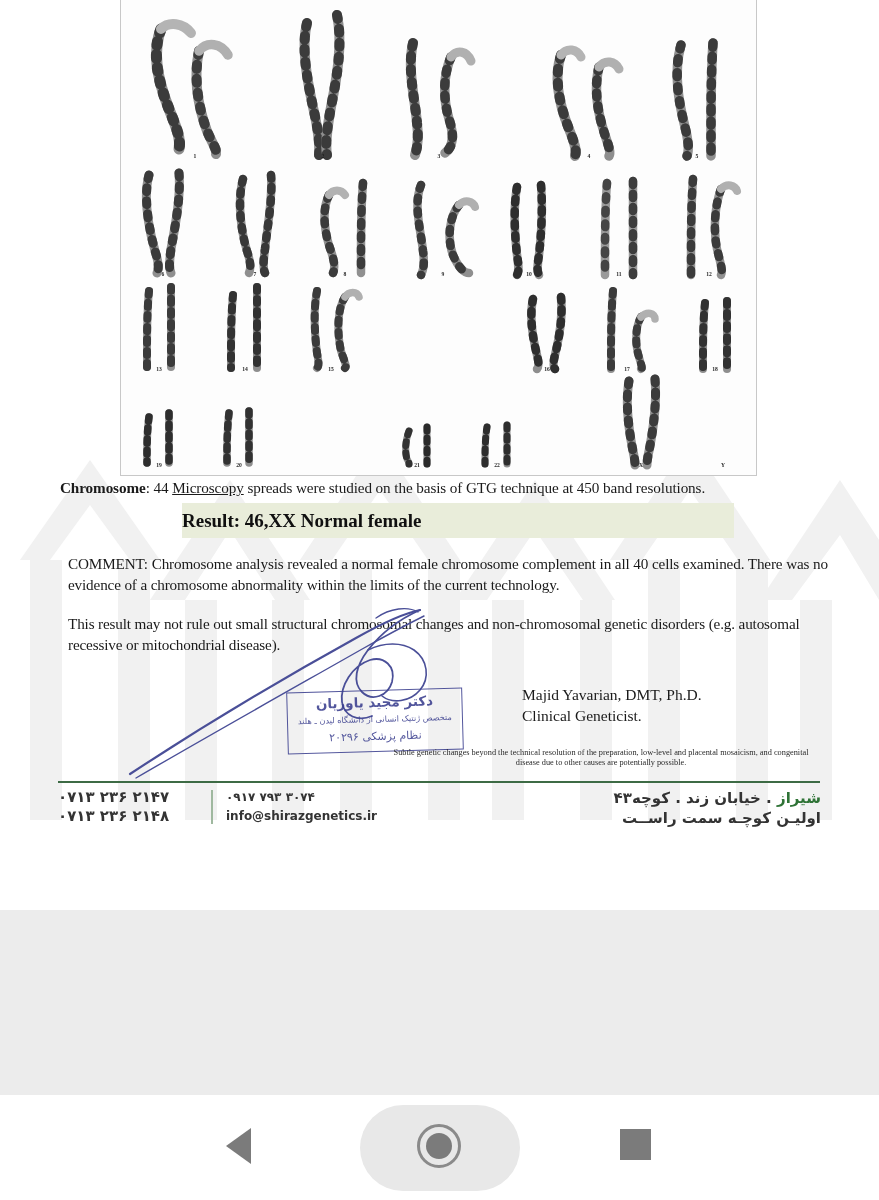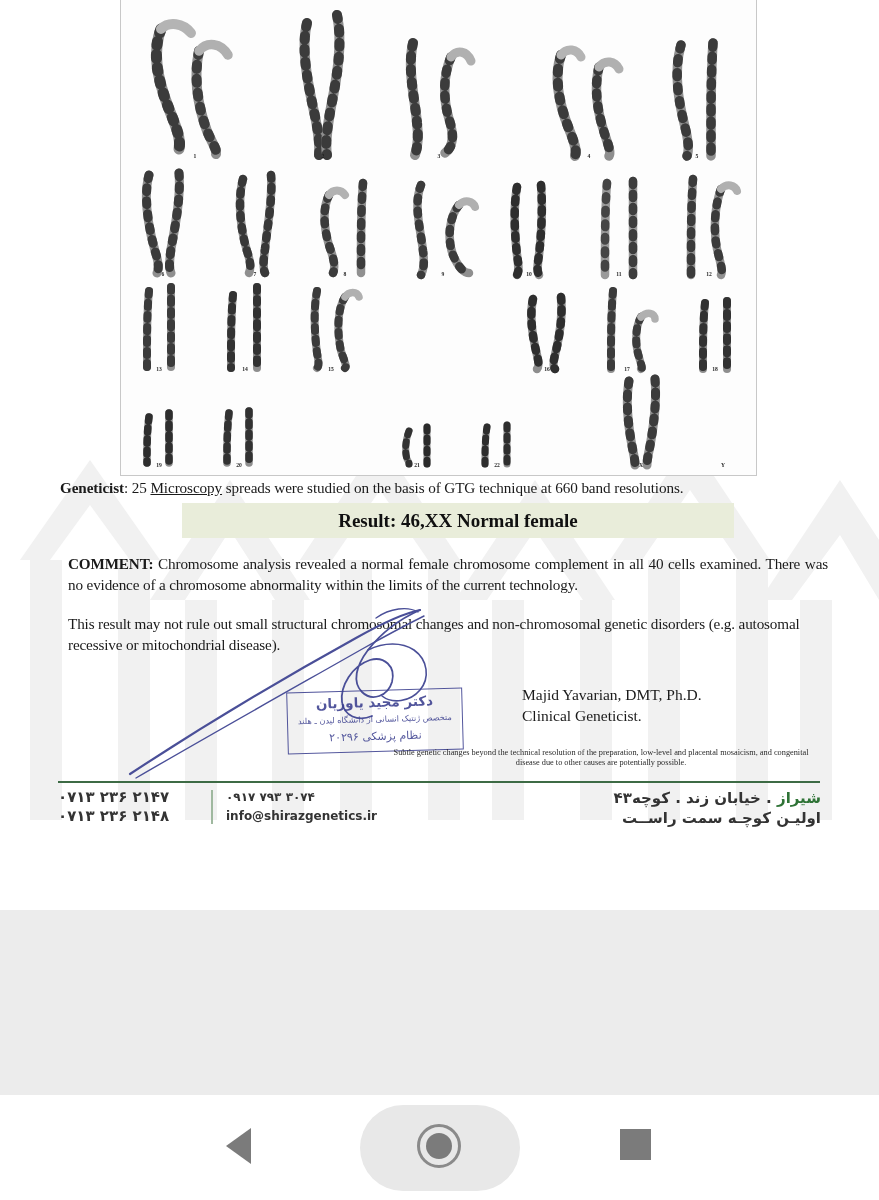--- a/index.html
+++ b/index.html
@@ -66,38 +66,37 @@
     top: 503px;
     width: 552px;
     height: 35px;
     background: #e9edda;
   }
   .result-text {
     position: absolute;
     left: 0; top: 0;
     width: 100%;
     line-height: 35px;
-    text-align: center;
     font-weight: bold;
     font-size: 19px;
     color: #101010;
   }
 
   .comment-block {
     position: absolute;
     left: 68px;
     top: 553px;
     width: 760px;
     font-size: 15.2px;
     line-height: 21px;
     color: #1a1a1a;
     text-align: justify;
     letter-spacing: -0.15px;
   }
-  .comment-block .lead { font-weight: bold; }
+  .comment-block .lead { font-weight: normal; }
 
   .para2 {
     position: absolute;
     left: 68px;
     top: 613px;
     width: 760px;
     font-size: 15.2px;
     line-height: 21px;
     color: #1a1a1a;
     letter-spacing: -0.15px;
@@ -531,21 +530,21 @@
         <text x="118" y="468">20</text>
         <text x="296" y="468">21</text>
         <text x="376" y="468">22</text>
         <text x="520" y="468">X</text>
         <text x="602" y="468">Y</text>
       </g>
     </svg>
   </div>
 
   <div class="microscopy">
-    <b>Geneticist</b><span>: </span><span>25 </span><u>Microscopy</u><span> spreads were studied on the basis of GTG technique at 660 band resolutions.</span>
+    <b>Chromosome</b><span>: </span><span>44 </span><u>Microscopy</u><span> spreads were studied on the basis of GTG technique at 450 band resolutions.</span>
   </div>
 
   <div class="result-banner">
     <div class="result-text">Result: 46,XX   Normal female</div>
   </div>
 
   <div class="comment-block">
     <span class="lead">COMMENT:</span><span> Chromosome analysis revealed a normal  female chromosome complement in all 40 cells examined. There was no evidence of a chromosome abnormality within the limits of the current technology.</span>
   </div>
 

